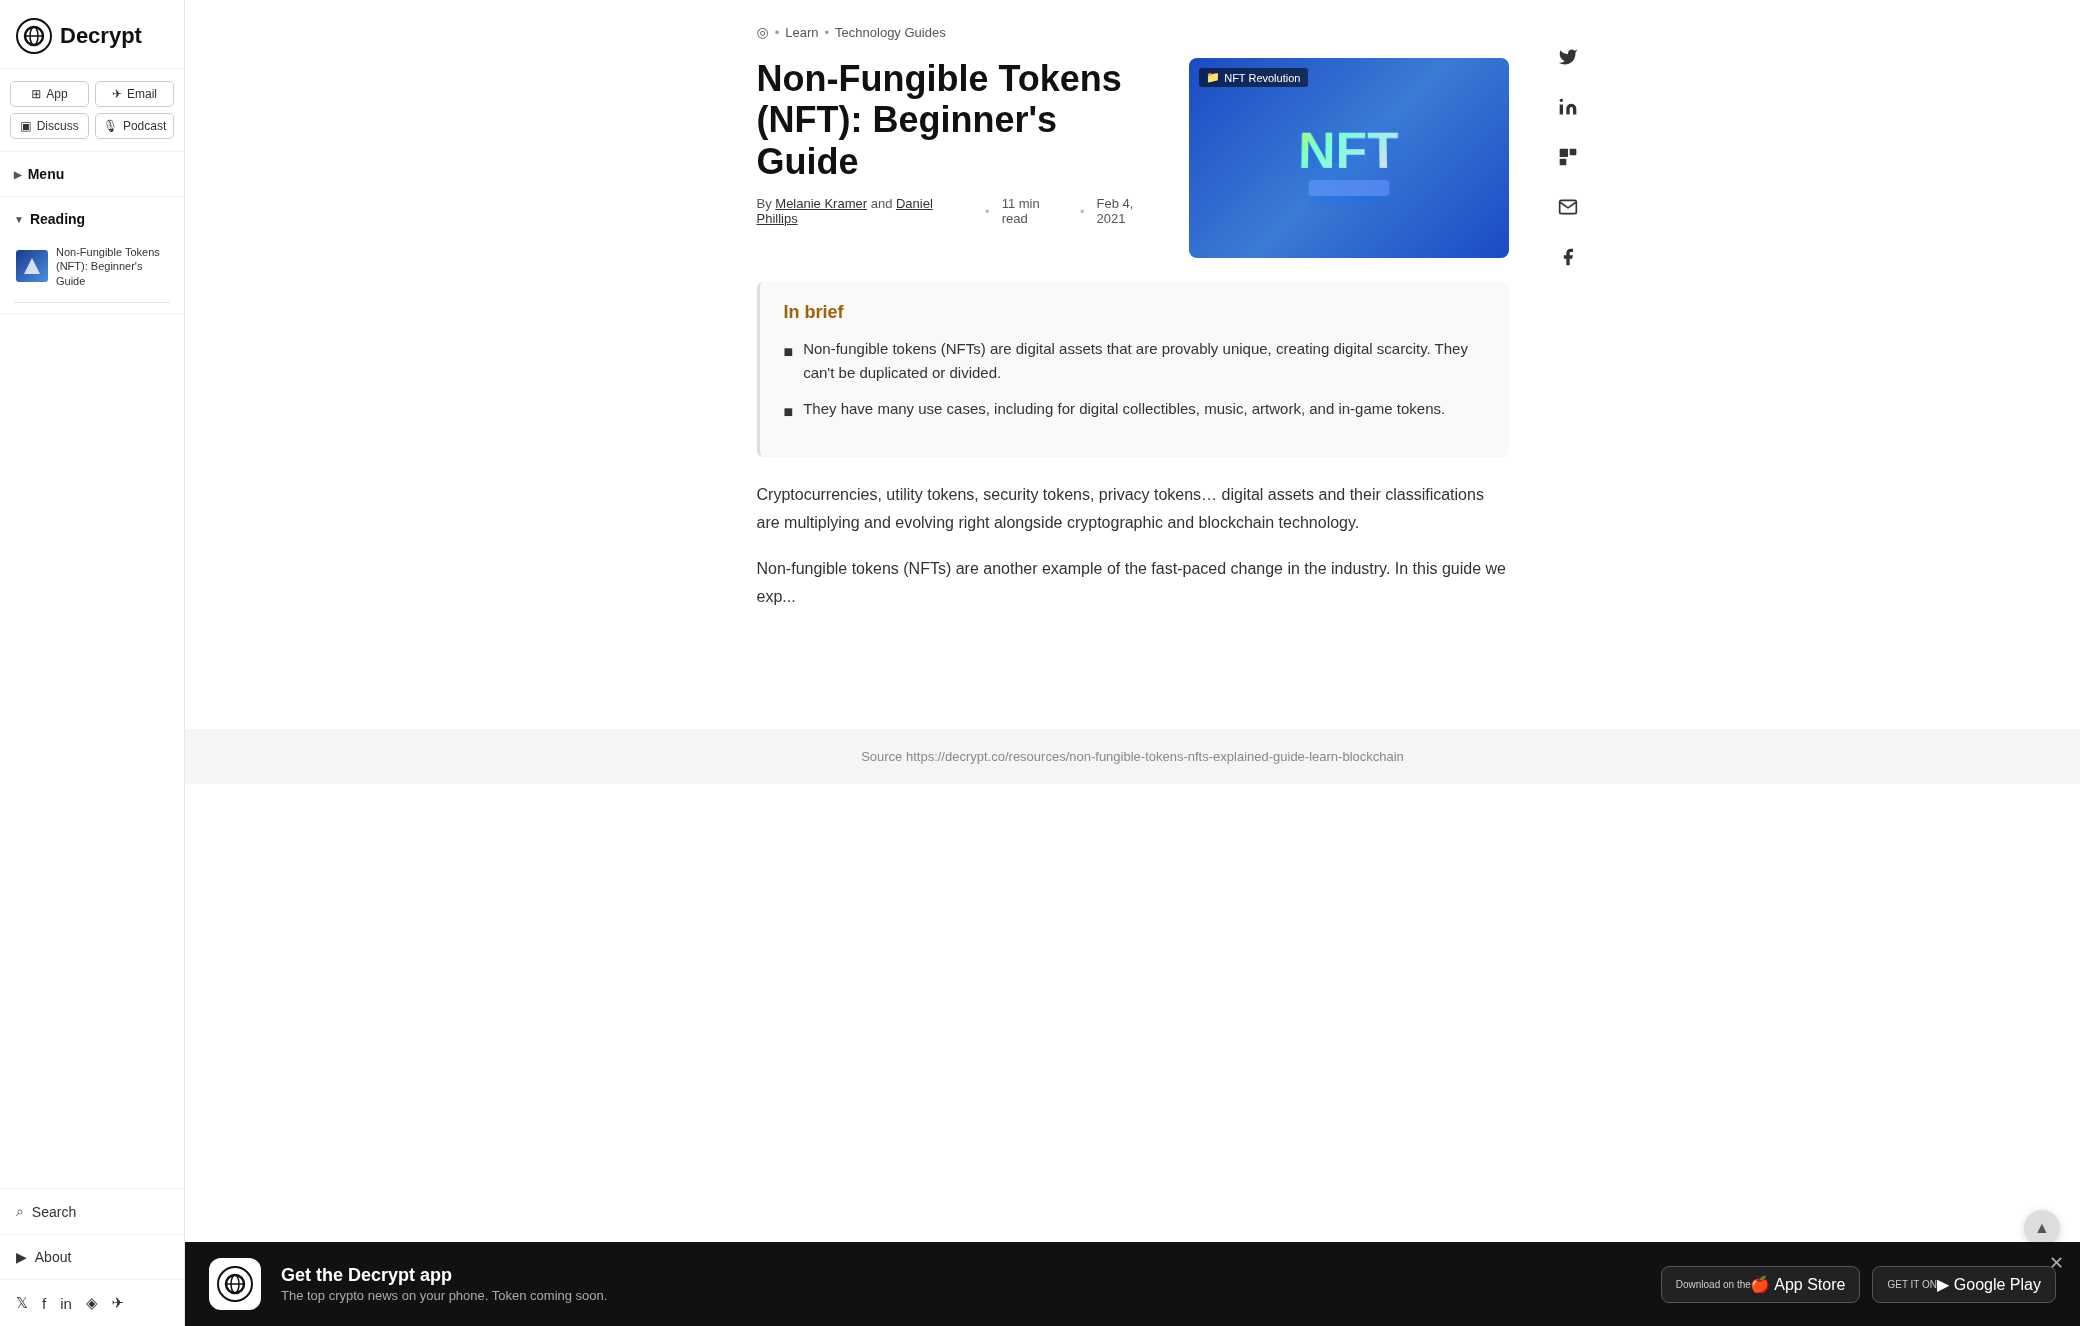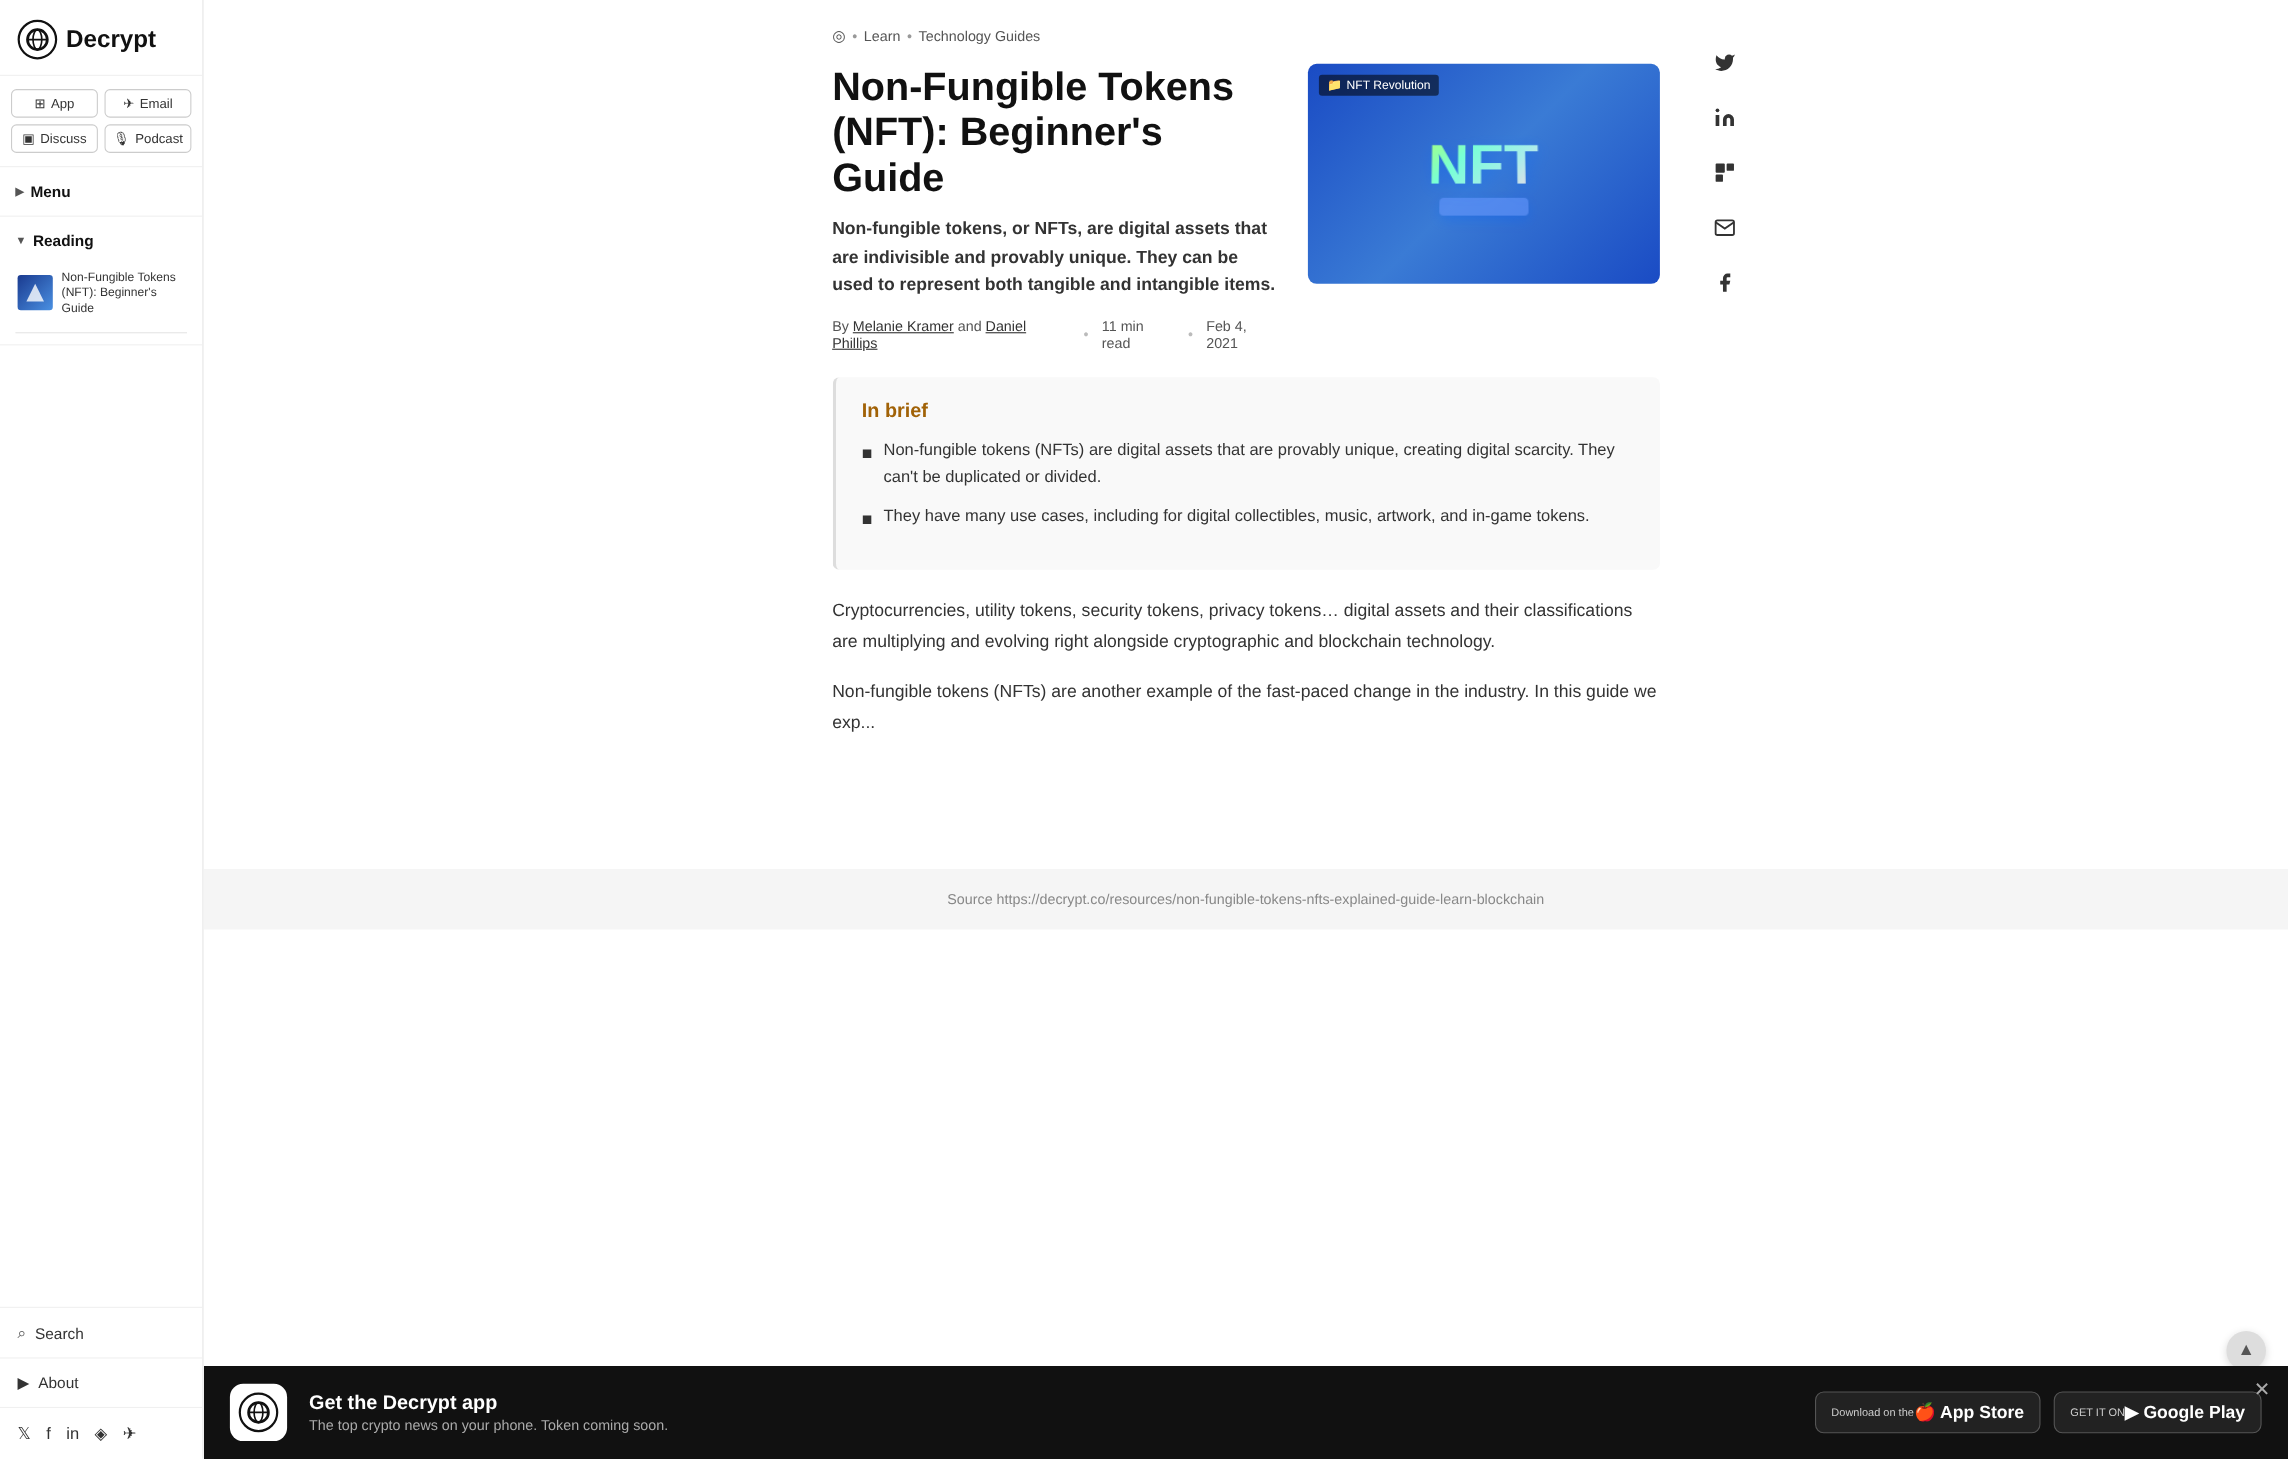--- a/index.html
+++ b/index.html
@@ -229,21 +229,21 @@
     .promo-title { font-size: 18px; font-weight: 700; margin-bottom: 2px; }
     .promo-subtitle { font-size: 13px; color: #aaa; }
     .promo-stores { display: flex; gap: 12px; flex-shrink: 0; }
     .store-btn {
       background: #222; border: 1.5px solid #555; border-radius: 8px;
       color: #fff; padding: 8px 14px; cursor: pointer;
       display: flex; flex-direction: row; align-items: center;
       min-width: 130px;
     }
     .store-btn-top { font-size: 10px; color: #ccc; }
-    .store-btn-name { font-size: 16px; font-weight: 700; }
+    .store-btn-name { font-size: 16px; font-weight: 400; }
 
     
     .source-footer {
       background: #f5f5f5; text-align: center;
       padding: 20px; font-size: 13px; color: #888;
       margin-top: 40px;
     }
 
     
     .scroll-top {
@@ -339,21 +339,20 @@
       <span class="breadcrumb-icon">◎</span>
       <span class="breadcrumb-sep">•</span>
       <a>Learn</a>
       <span class="breadcrumb-sep">•</span>
       <a>Technology Guides</a>
     </div>
 
     <div class="article-header">
       <div class="article-title-section">
         <h1 class="article-title">Non-Fungible Tokens (NFT): Beginner's Guide</h1>
-        <p class="article-subtitle">Non-fungible tokens, or NFTs, are digital assets that are indivisible and provably unique. They can be used to represent both tangible and intangible items.</p>
         <div class="article-meta">
           <span>By
             <a>Melanie Kramer</a>
             and
             <a>Daniel Phillips</a>
           </span>
           <span class="meta-divider">•</span>
           <span>11 min read</span>
           <span class="meta-divider">•</span>
           <span>Feb 4, 2021</span>

